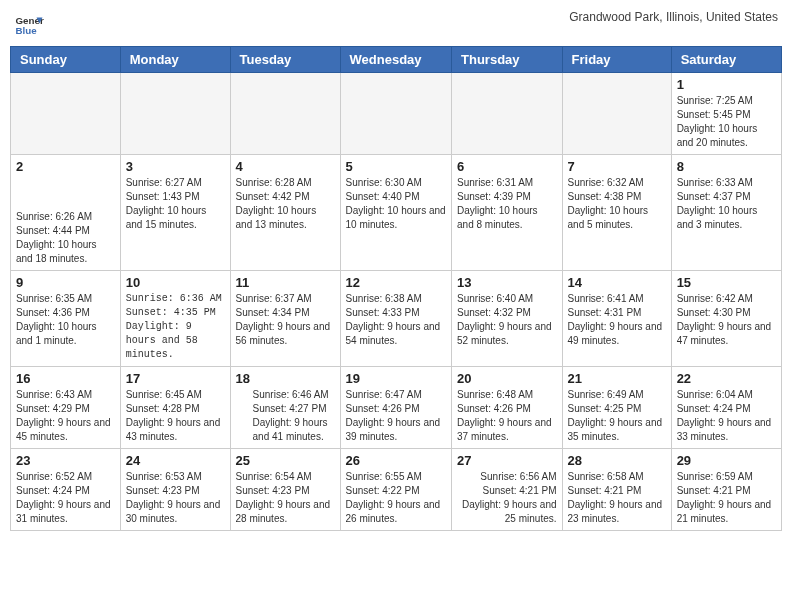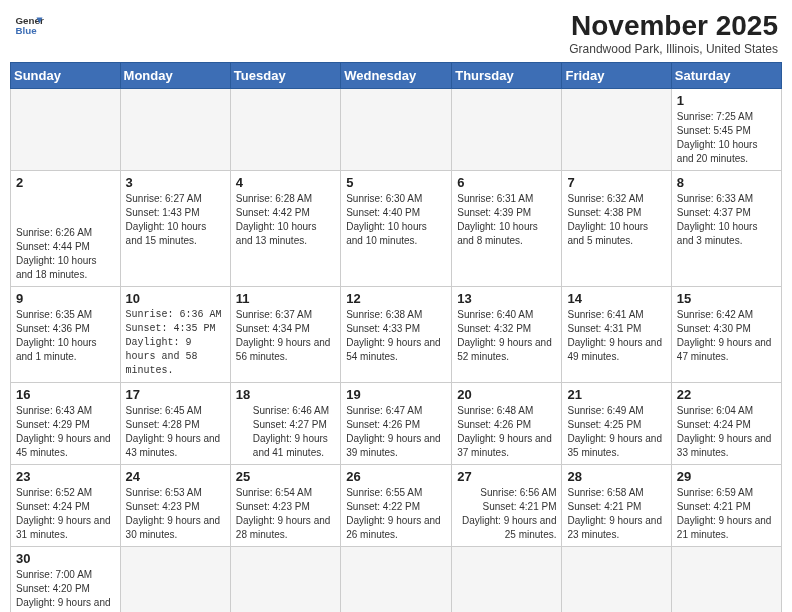--- a/index.html
+++ b/index.html
@@ -41,21 +41,21 @@
     .calendar {
       width: 100%;
       border-collapse: collapse;
       border: 1px solid #ccc;
     }
     .calendar th {
       background-color: #3d6eb5;
       color: #fff;
       font-size: 13px;
       font-weight: bold;
-      padding: 5px 3px;
+      padding: 5px 9px;
       text-align: left;
       border: 1px solid #2a5a9a;
     }
     .calendar td {
       vertical-align: top;
       border: 1px solid #ccc;
       padding: 4px 5px;
       width: 113px;
       min-height: 80px;
       font-size: 10.5px;
@@ -86,21 +86,20 @@
 
 <div class="header">
   <div class="logo">
     <svg class="logo-icon" viewBox="0 0 40 40" xmlns="http://www.w3.org/2000/svg">
       <text x="2" y="18" font-size="13" font-family="Arial" font-weight="bold" fill="#333">General</text>
       <text x="2" y="32" font-size="13" font-family="Arial" font-weight="bold" fill="#3d6eb5">Blue</text>
       <polygon points="30,10 38,10 34,18" fill="#3d6eb5"></polygon>
     </svg>
   </div>
   <div class="title-block">
-    <div class="month-title">November 2025</div>
     <div class="location-title">Grandwood Park, Illinois, United States</div>
   </div>
 </div>
 
 <table class="calendar">
   <thead>
     <tr>
     <th>Sunday</th>
         <th>Monday</th>
         <th>Tuesday</th>
@@ -294,28 +293,14 @@
 Sunset: 4:21 PM
 Daylight: 9 hours and 23 minutes.</div>
         </td>
         <td>
           <span class="day-num">29</span>
           <div class="day-info" style="white-space: pre-line;">Sunrise: 6:59 AM
 Sunset: 4:21 PM
 Daylight: 9 hours and 21 minutes.</div>
         </td>
       </tr>
-      <tr>
-        <td>
-          <span class="day-num">30</span>
-          <div class="day-info" style="white-space: pre-line;">Sunrise: 7:00 AM
-Sunset: 4:20 PM
-Daylight: 9 hours and 20 minutes.</div>
-        </td>
-        <td class="empty"></td>
-        <td class="empty"></td>
-        <td class="empty"></td>
-        <td class="empty"></td>
-        <td class="empty"></td>
-        <td class="empty"></td>
-      </tr>
     </tbody>
 </table>
 
 </body></html>

